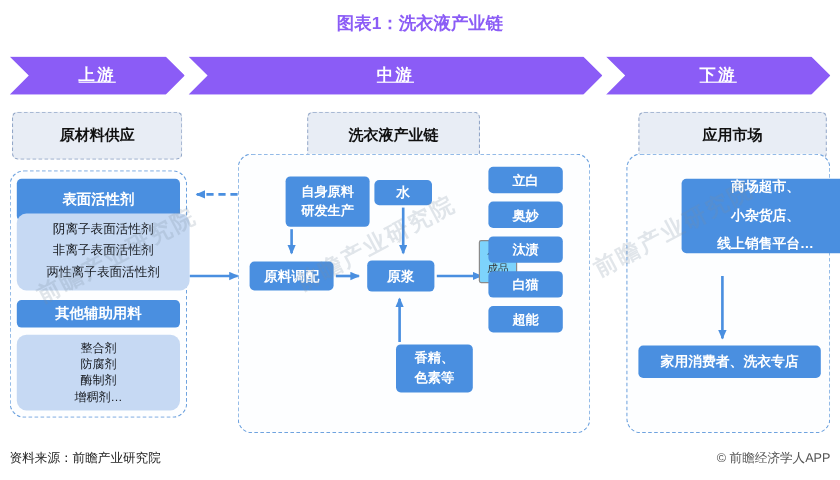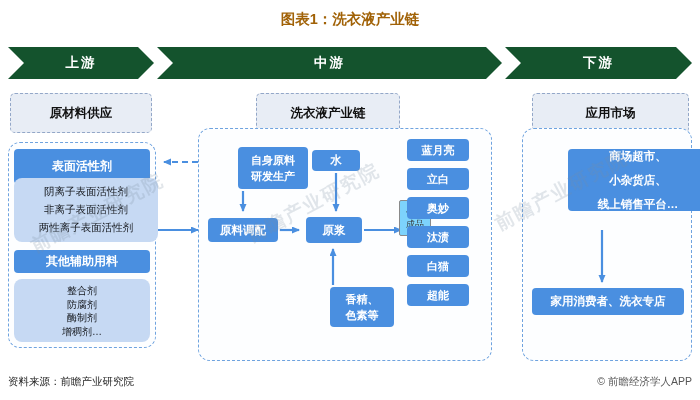--- a/index.html
+++ b/index.html
@@ -1,22 +1,22 @@
 <!DOCTYPE html>
 <html><head>
 <meta charset="utf-8">
 <style>
   html,body{margin:0;padding:0;}
   body{width:700px;height:400px;position:relative;background:#fff;overflow:hidden;
        font-family:"Liberation Sans","DejaVu Sans",sans-serif;}
   .abs{position:absolute;}
-  .title{left:0;top:10px;width:700px;text-align:center;font-size:14.5px;font-weight:bold;color:#a16207;}
-  .banner{top:47px;height:32px;background:#14532d;color:#fff;font-weight:bold;font-size:13.5px;
+  .title{left:0;top:10px;width:700px;text-align:center;font-size:14.5px;font-weight:bold;color:#8b5cf6;}
+  .banner{top:47px;height:32px;background:#8b5cf6;color:#fff;font-weight:bold;font-size:13.5px;
           letter-spacing:2px;display:flex;align-items:center;justify-content:center;
-          clip-path:polygon(0 0, calc(100% - 16px) 0, 100% 50%, calc(100% - 16px) 100%, 0 100%, 16px 50%);}
+          clip-path:polygon(0 0, calc(100% - 16px) 0, 100% 50%, calc(100% - 16px) 100%, 0 100%, 16px 50%);text-decoration:underline;}
   .header-label{top:93px;height:40px;border:1.2px dashed #93A7C8;background:#E8EDF5;border-radius:5px;
           font-weight:bold;font-size:12.5px;color:#111;display:flex;align-items:center;justify-content:center;
           box-sizing:border-box;}
   .container{border:1.6px dashed #6FA3DF;border-radius:12px;background:#FDFEFF;box-sizing:border-box;}
   .box-blue{background:#4A8FE0;color:#fff;font-weight:bold;display:flex;align-items:center;justify-content:center;
           border-radius:4px;text-align:center;box-sizing:border-box;}
   .box-light{background:#C6D9F3;border-radius:8px;color:#15181D;text-align:center;box-sizing:border-box;}
   .pre{white-space:pre-line;margin-left:30px;}
   .list-sm{font-size:10.5px;line-height:18px;padding-top:4px;}
   .list-xs{font-size:10px;line-height:13.5px;padding-top:5px;}
@@ -80,21 +80,20 @@
 <div class="abs box-blue pre" style="left:208px;top:147px;width:70px;height:42px;font-size:11px;line-height:16px;">自身原料
 研发生产</div>
 <div class="abs box-blue" style="left:208px;top:218px;width:70px;height:24px;font-size:11.5px;">原料调配</div>
 <div class="abs box-blue" style="left:312px;top:150px;width:48px;height:21px;font-size:11.5px;">水</div>
 <div class="abs box-blue" style="left:306px;top:217px;width:56px;height:26px;font-size:11.5px;">原浆</div>
 <div class="abs box-blue pre" style="left:300px;top:287px;width:64px;height:40px;font-size:11px;line-height:16px;">香精、
 色素等</div>
 <div class="abs pkg pre">包装
 成品</div>
 <div class="abs brands">
-  <div class="box-blue brand">蓝月亮</div>
   <div class="box-blue brand">立白</div>
   <div class="box-blue brand">奥妙</div>
   <div class="box-blue brand">汰渍</div>
   <div class="box-blue brand">白猫</div>
   <div class="box-blue brand">超能</div>
 </div>
 
 <div class="abs box-blue pre" style="left:538px;top:149px;width:140px;height:62px;font-size:11.5px;line-height:24px;">商场超市、
 小杂货店、
 线上销售平台…</div>

